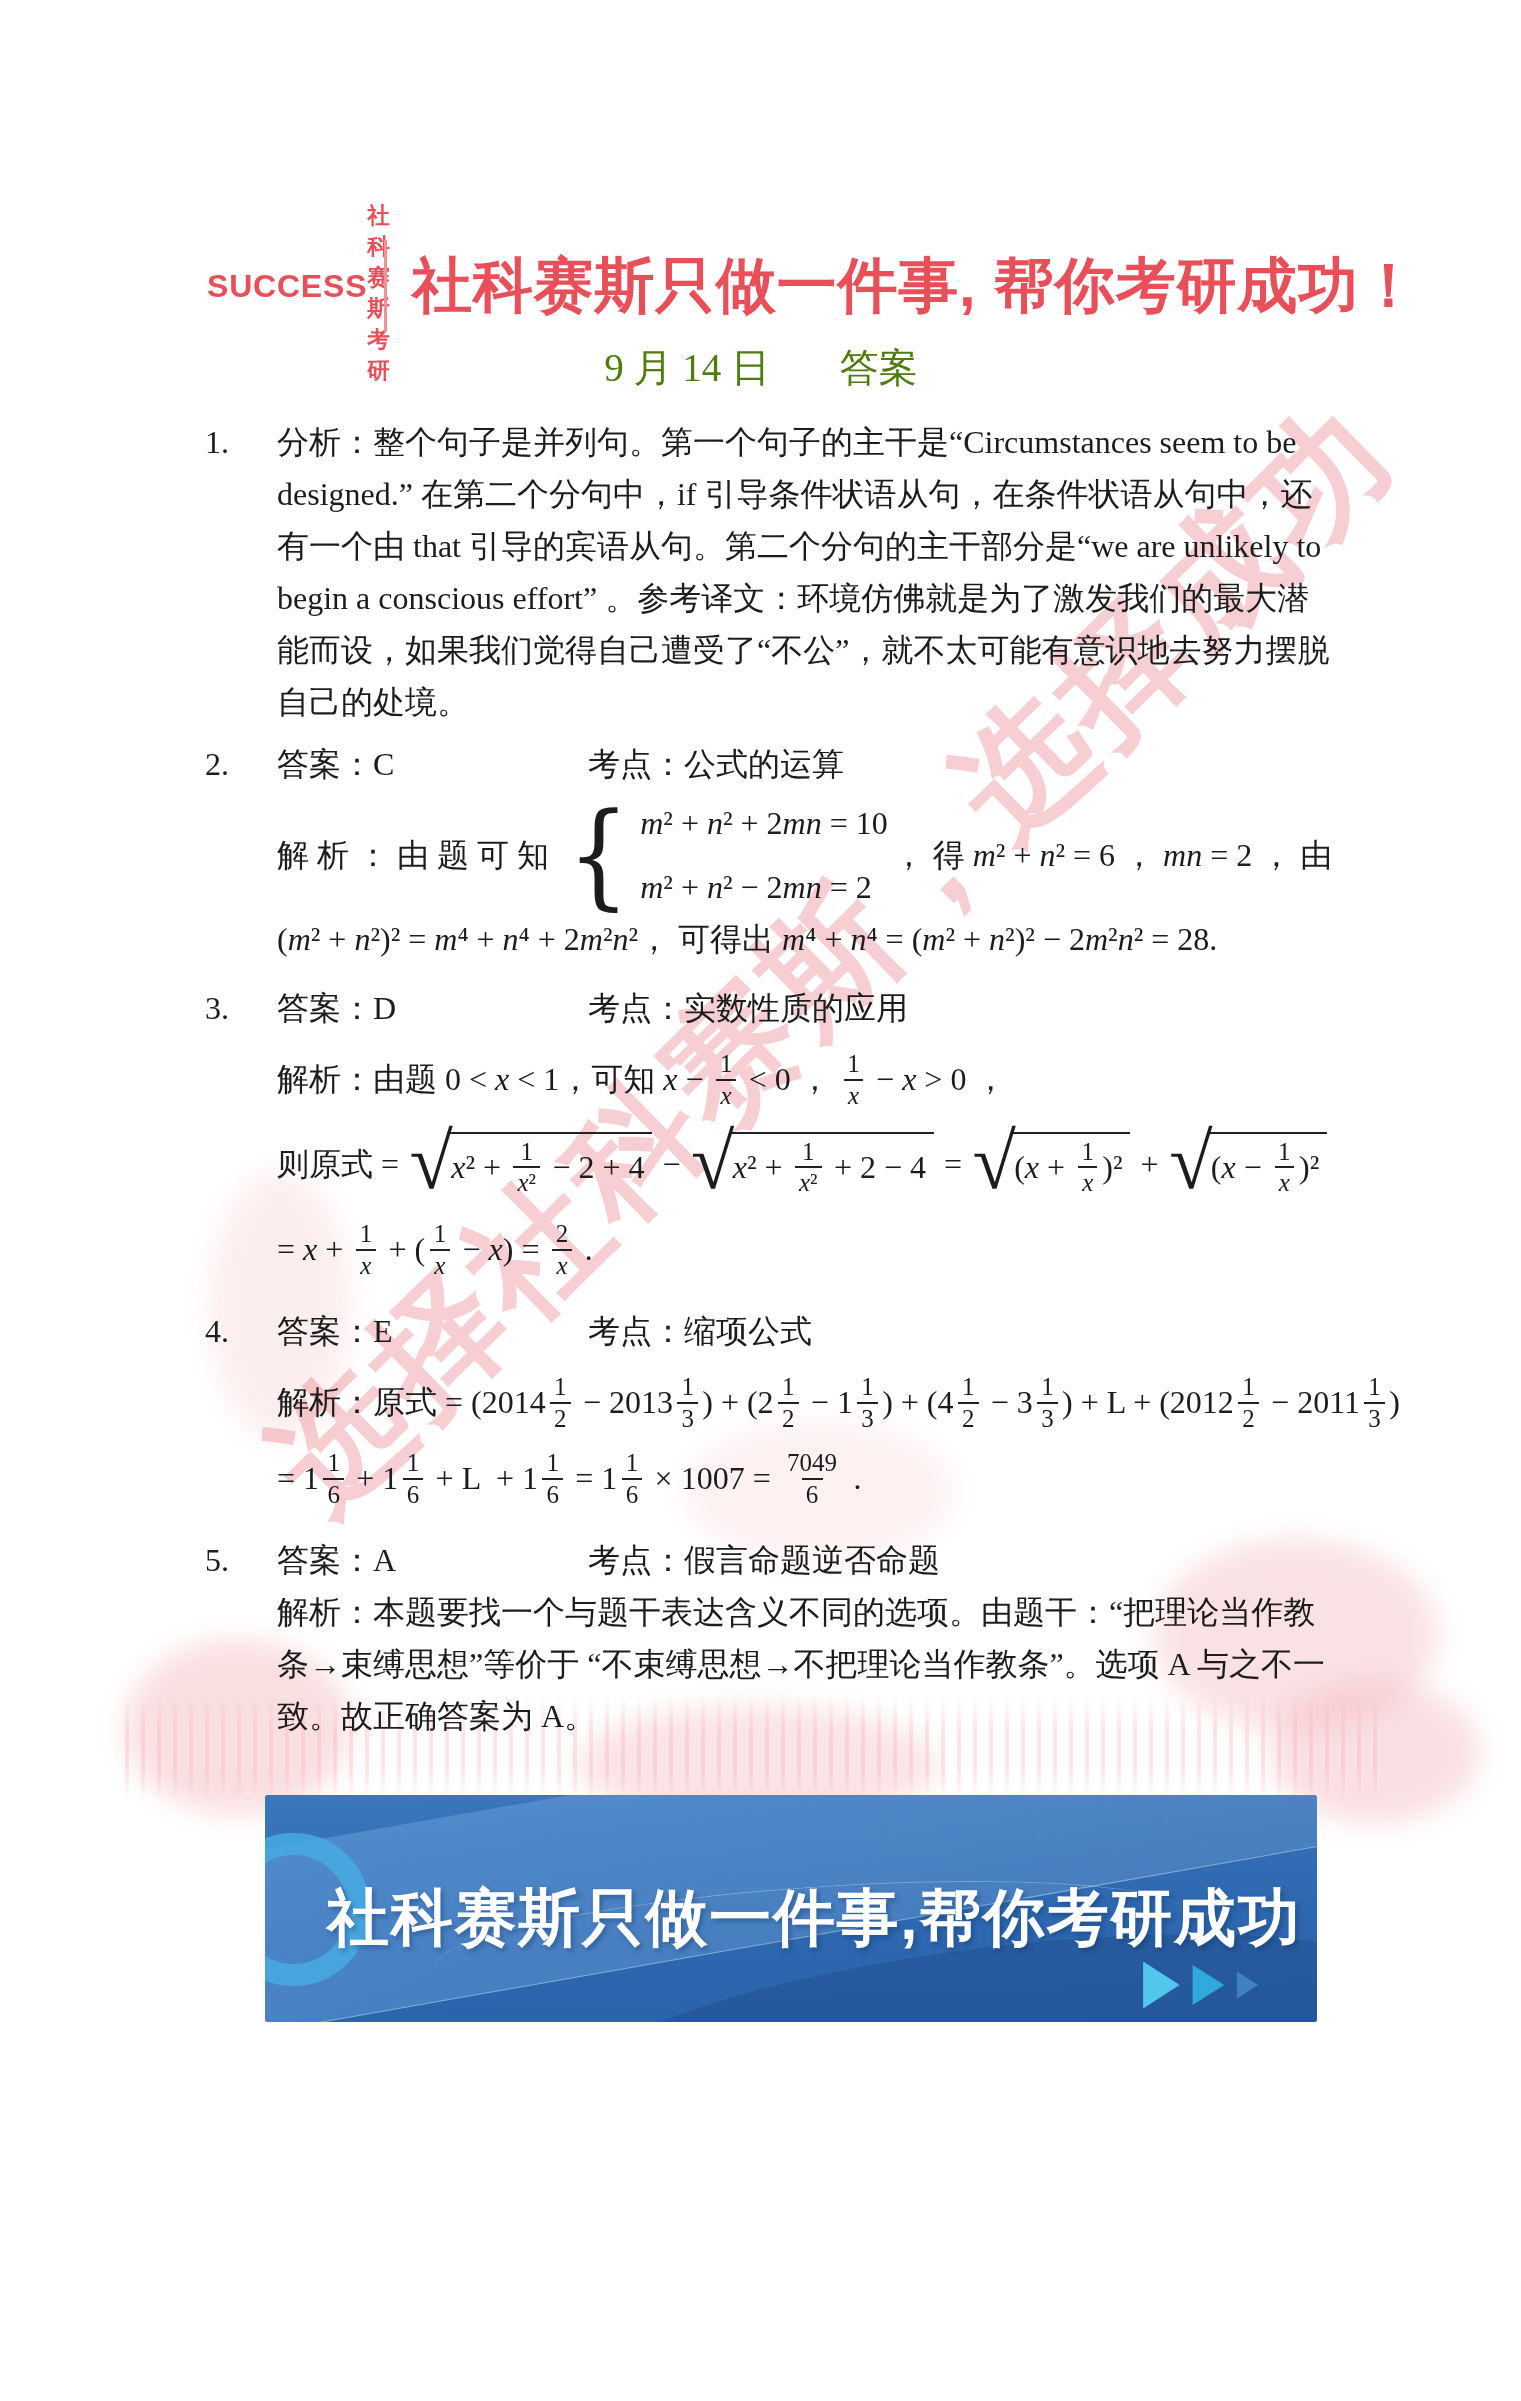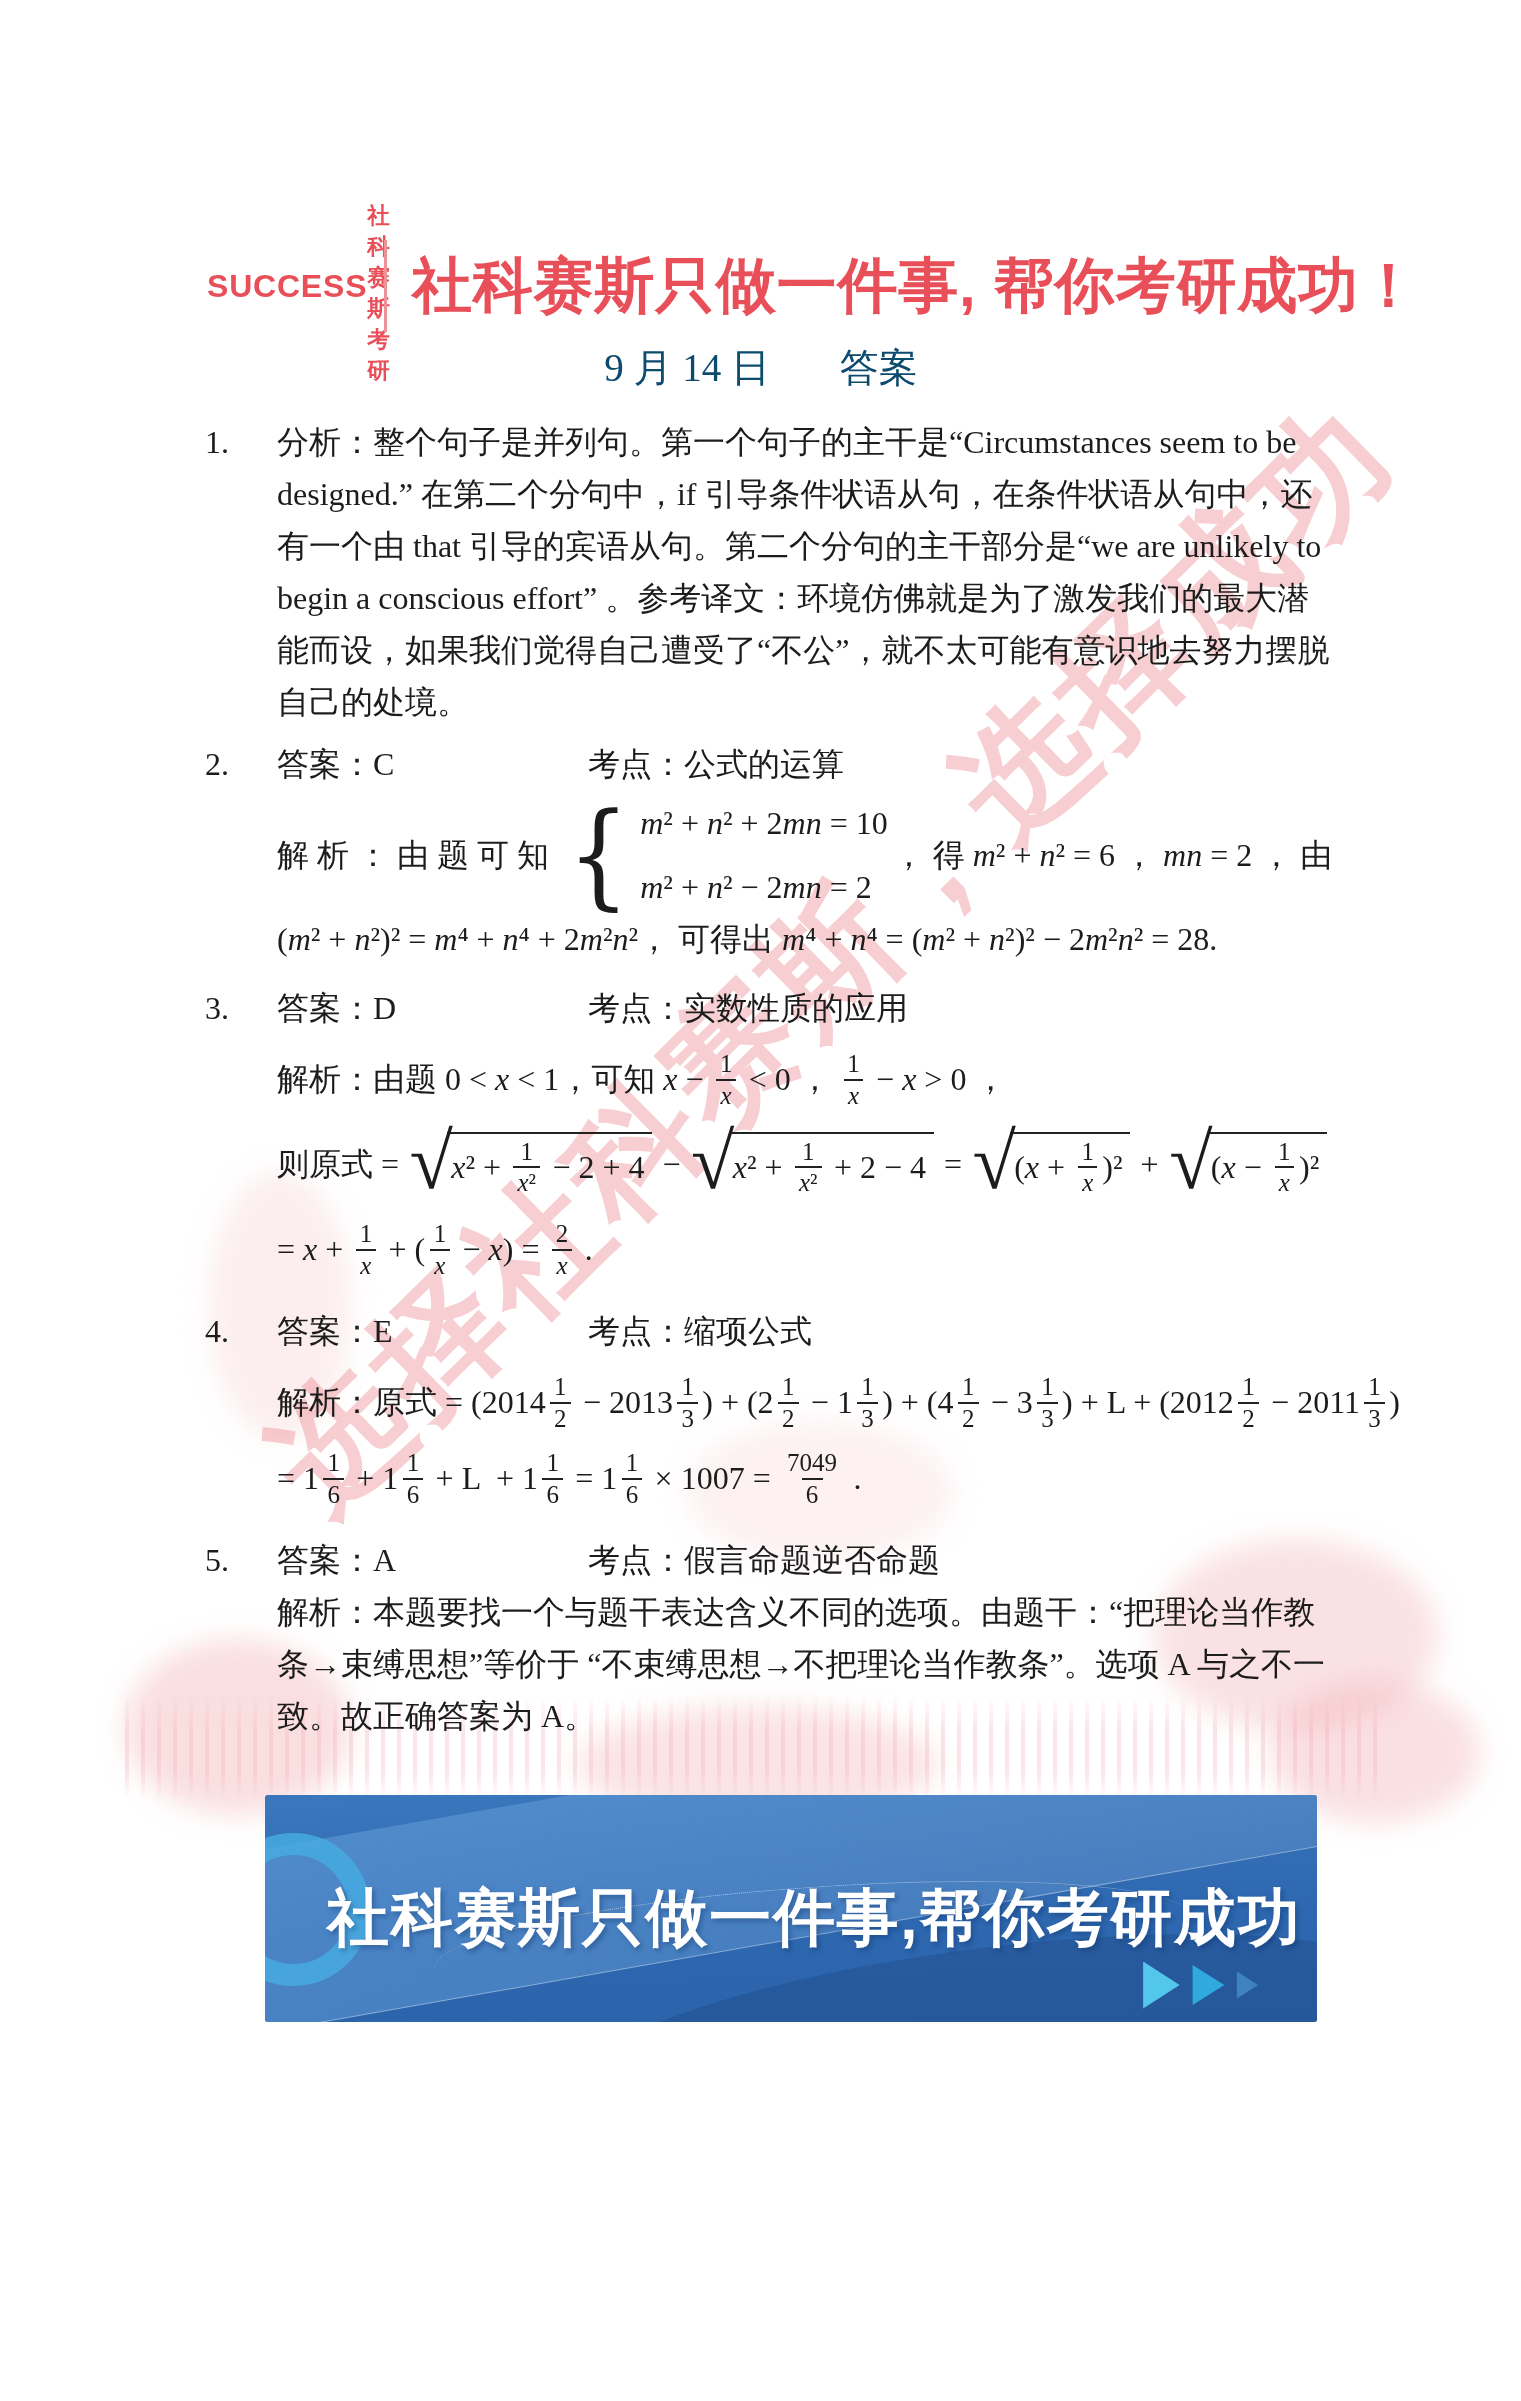--- a/index.html
+++ b/index.html
@@ -31,21 +31,21 @@
   .logo-tri{width:134px;height:43px;}
   .logo-title{font-family:"Liberation Sans","DejaVu Sans",sans-serif;font-weight:bold;
     font-size:32px;line-height:1.02;color:var(--red);letter-spacing:0.8px;}
   .logo-sub{font-family:"Liberation Sans","DejaVu Sans",sans-serif;font-weight:bold;
     font-size:22.6px;color:var(--red);letter-spacing:1.7px;margin-top:14px;}
   .divider{width:2.5px;height:92px;background:#ef9298;margin:0 25px 0 18.4px;}
   .slogan{font-family:"Liberation Sans","DejaVu Sans",sans-serif;font-weight:900;
     font-size:60px;color:var(--red);letter-spacing:0.8px;white-space:nowrap;}
   
   .title-row{position:absolute;left:0;top:341px;width:100%;text-align:center;z-index:2;
-    font-size:39px;color:#0c4a6e;}
+    font-size:39px;color:#4d7c0f;}
   .title-row .t2{margin-left:60px;}
   
   .content{position:absolute;left:205px;top:416px;width:1144px;z-index:2;}
   .item{display:flex;margin-bottom:10px;}
   .item-no{flex:none;width:72px;font-size:32px;line-height:52px;}
   .item-body{flex:1;font-size:32px;min-width:0;}
   .head-line{line-height:52px;white-space:pre;}
   .answer{display:inline-block;min-width:311px;}
   .text-line{line-height:52px;text-align:justify;}
   .math-line{display:flex;align-items:center;white-space:pre;margin:15px 0;line-height:1.15;text-align:right;}

